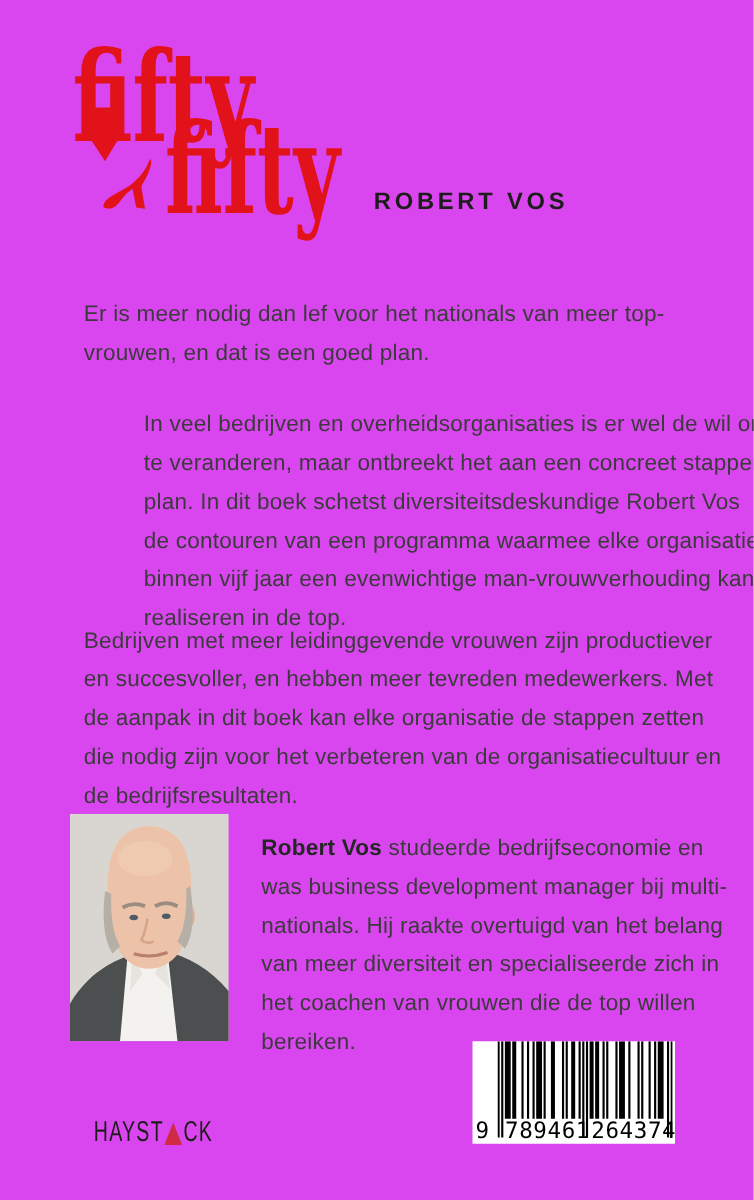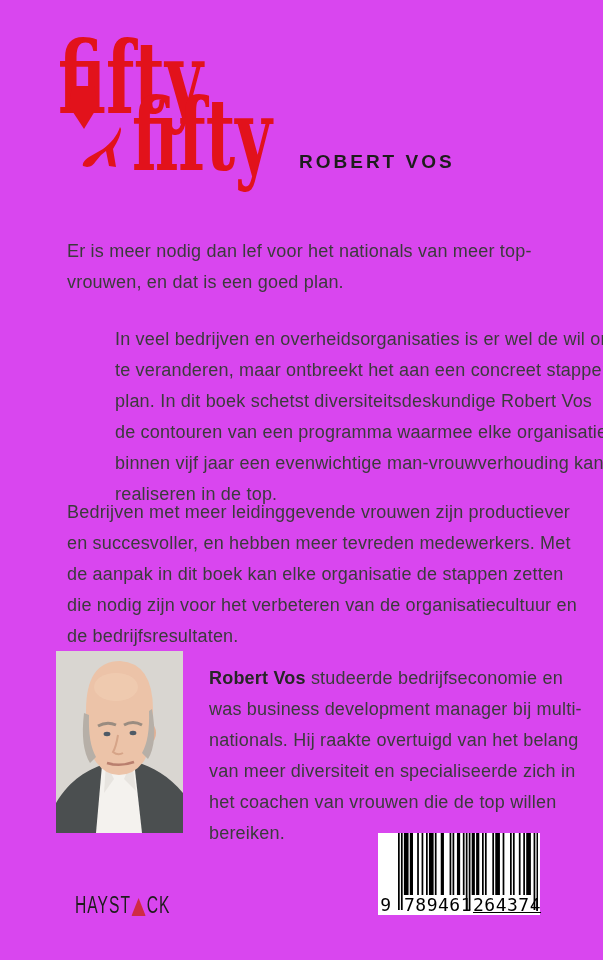--- a/index.html
+++ b/index.html
@@ -42,21 +42,21 @@
   
   .barcode{position:absolute;left:378px;top:833px;width:162px;height:82px;background:#fff;}
   .barcode svg{position:absolute;left:20px;top:0;}
   .bc-digits span{
     position:absolute;top:61px;height:18px;
     font-family:"DejaVu Sans Mono",monospace;font-size:18px;color:#000;
     text-align:center;letter-spacing:.5px;white-space:pre;
   }
   .bc-first{left:0;width:16px;}
   .bc-g1{left:26px;width:64px;}
-  .bc-g2{left:95px;width:62px;text-decoration:underline;}
+  .bc-g2{left:95px;width:62px;}
 </style>
 </head>
 <body>
 
 <div class="cover">
 
   <svg class="logo-svg" viewBox="50 20 240 190">
     <text x="58" y="113" font-size="100" font-family="DejaVu Serif, serif" font-weight="bold" textLength="145" lengthAdjust="spacingAndGlyphs" fill="#e2121b">fifty</text>
     <polygon points="72,86 94,86 98,106 84,129 69,106" fill="#e2121b"></polygon>
     <path d="M120,127 C117,136 111,143 103,149 L89,157 C84,160 82,164 83,166 L87,167

